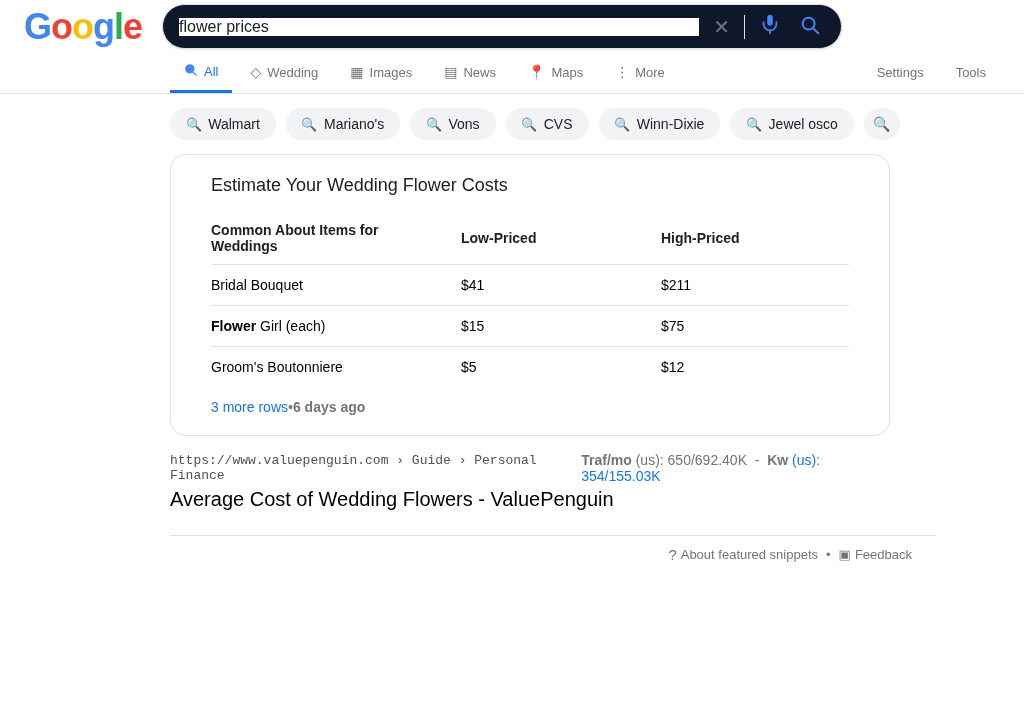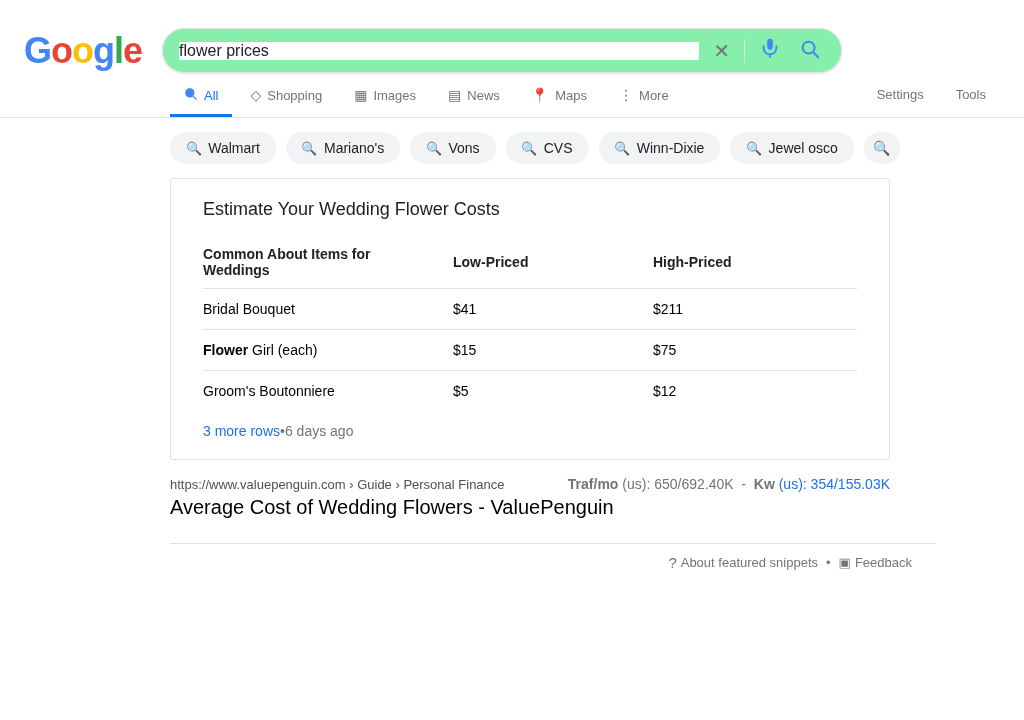--- a/index.html
+++ b/index.html
@@ -7,21 +7,21 @@
       font-family: Arial, sans-serif;
       background: #fff;
       color: #202124;
       font-size: 14px;
     }
 
     
     .header {
       display: flex;
       align-items: center;
-      padding: 28px 24px 4px 24px;
+      padding: 4px 24px 4px 24px;
       gap: 20px;
     }
     .logo {
       font-size: 36px;
       font-weight: bold;
       letter-spacing: -1px;
       cursor: pointer;
       user-select: none;
       flex-shrink: 0;
     }
@@ -38,21 +38,21 @@
       position: relative;
     }
     .search-bar {
       display: flex;
       align-items: center;
       border: 1px solid #dfe1e5;
       border-radius: 24px;
       padding: 8px 16px;
       gap: 10px;
       box-shadow: 0 1px 3px rgba(0,0,0,0.1);
-      background: #86efac;
+      background: #0f172a;
     }
     .search-bar input {
       border: none;
       outline: none;
       font-size: 16px;
       flex: 1;
       color: #202124;
     }
     .clear-btn {
       color: #70757a;
@@ -82,21 +82,21 @@
       padding: 0 4px;
     }
     .search-submit-btn svg {
       width: 22px;
       height: 22px;
     }
 
     
     .nav-tabs {
       display: flex;
-      align-items: flex-start;
+      align-items: flex-end;
       padding: 0 24px 0 170px;
       border-bottom: 1px solid #e0e0e0;
       gap: 4px;
     }
     .nav-tab {
       display: flex;
       align-items: center;
       gap: 6px;
       padding: 10px 14px;
       font-size: 13px;
@@ -161,22 +161,22 @@
 
     
     .main-content {
       padding: 0 24px 0 170px;
       max-width: 960px;
     }
 
     
     .featured-snippet {
       border: 1px solid #e0e0e0;
-      border-radius: 3px;
-      padding: 20px 32px;
+      border-radius: 16px;
+      padding: 20px 40px;
       margin-bottom: 16px;
       max-width: 720px;
     }
     .snippet-title {
       font-size: 18px;
       font-weight: 400;
       color: #202124;
       margin-bottom: 16px;
     }
     .price-table {
@@ -223,33 +223,35 @@
       text-decoration: none;
       font-size: 14px;
     }
     .more-rows-dot {
       color: #70757a;
       font-size: 14px;
     }
     .more-rows-date {
       color: #70757a;
       font-size: 14px;
+      font-weight: bold;
     }
 
     
     .source-url-row {
       display: flex;
       align-items: center;
       justify-content: space-between;
       margin-top: 4px;
       max-width: 720px;
     }
     .source-url {
       font-size: 13px;
       color: #202124;
+      font-family: Liberation Mono, monospace;
     }
     .source-url span {
       color: #4d5156;
     }
     .traf-kw {
       font-size: 14px;
       color: #70757a;
     }
     .traf-kw a {
       color: #1a73e8;
@@ -328,21 +330,21 @@
       <svg width="14" height="14" viewBox="0 0 24 24">
           <circle cx="10" cy="10" r="7" fill="#4285F4"></circle>
           <circle cx="10" cy="10" r="7" fill="none" stroke="#4285F4" stroke-width="2"></circle>
           <line x1="15.5" y1="15.5" x2="21" y2="21" stroke="#4285F4" stroke-width="2" stroke-linecap="round"></line>
         </svg>
     </span>
     <span>All</span>
   </a>
   <a class="nav-tab">
     <span class="nav-tab-icon">◇</span>
-    <span>Shopping</span>
+    <span>Wedding</span>
   </a>
   <a class="nav-tab">
     <span class="nav-tab-icon">▦</span>
     <span>Images</span>
   </a>
   <a class="nav-tab">
     <span class="nav-tab-icon">▤</span>
     <span>News</span>
   </a>
   <a class="nav-tab">

